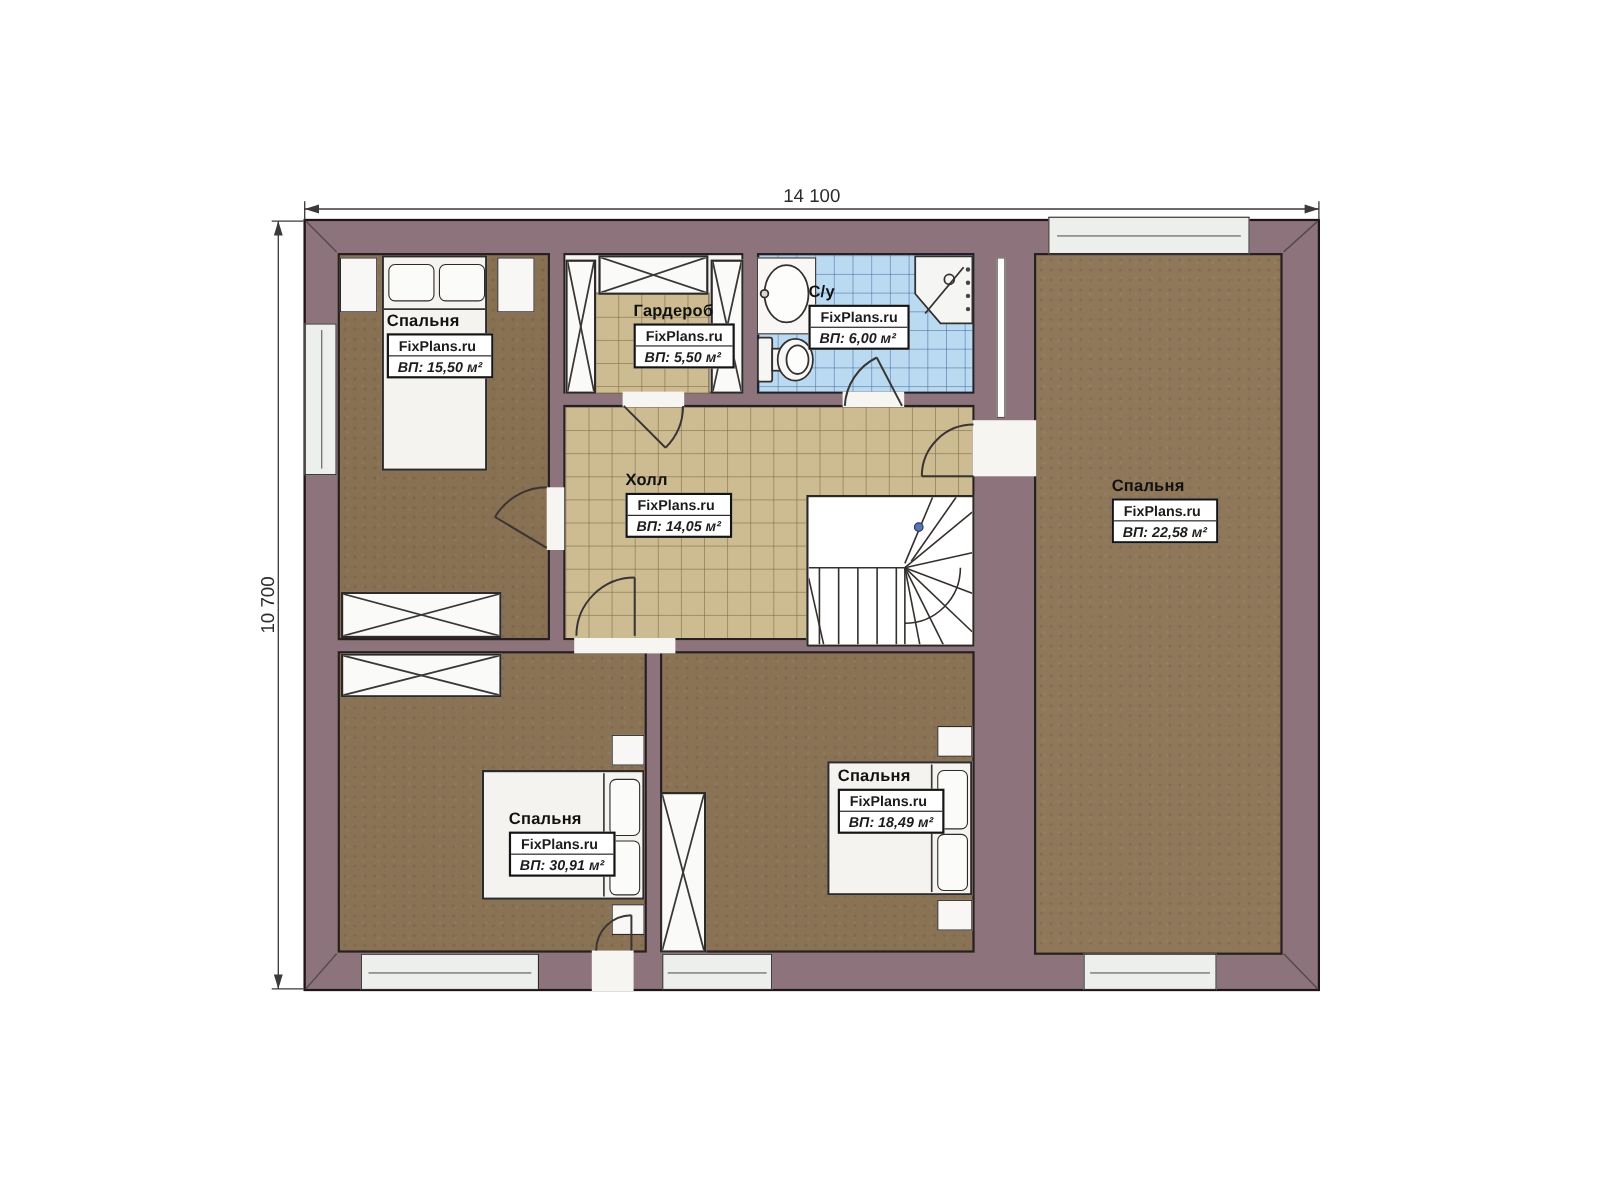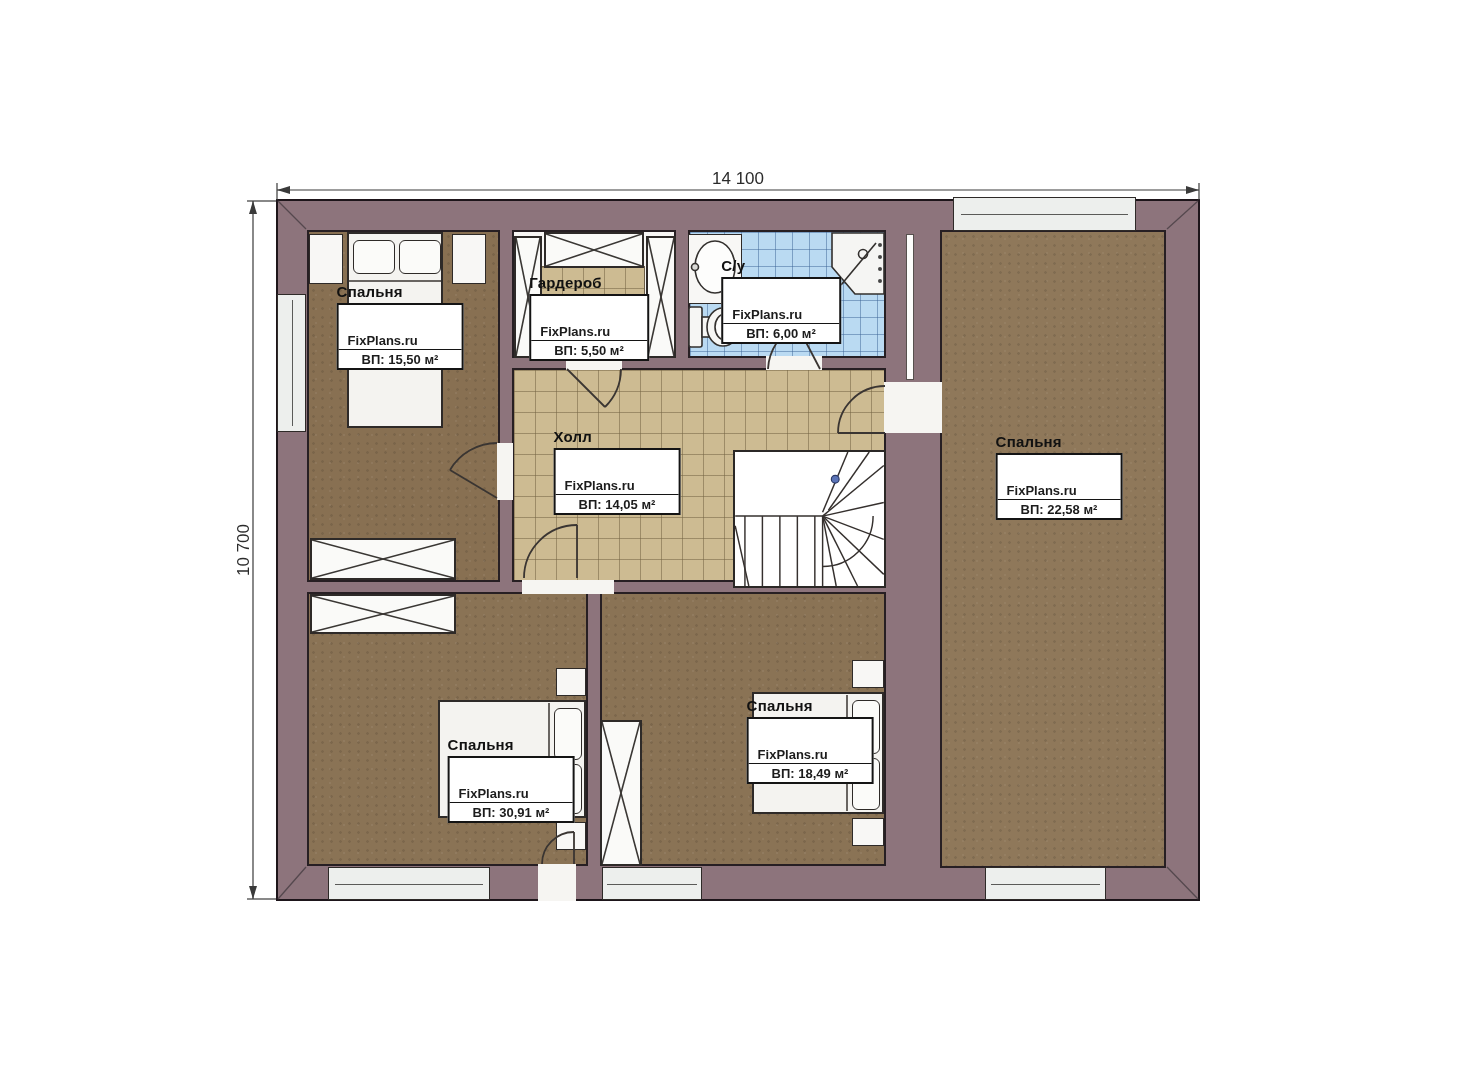--- a/index.html
+++ b/index.html
@@ -28,22 +28,22 @@
   .window{background:#edefed;border:1.5px solid #2e2a28;box-sizing:border-box;z-index:2;}
   .wline-h{position:absolute;left:4%;right:4%;top:50%;border-top:1.5px solid #5a5a58;}
   .wline-v{position:absolute;top:4%;bottom:4%;left:50%;border-left:1.5px solid #5a5a58;}
   .threshold{background:#f6f5f2;z-index:2;}
   .shaft{background:#fdfdfc;border:1px solid #57504e;box-sizing:border-box;z-index:2;}
   .stairs{background:#ffffff;border:2px solid #2b2826;box-sizing:border-box;z-index:2;}
   
   .room-label{position:absolute;transform:translateX(-50%);text-align:left;z-index:4;}
   .room-name{font-weight:bold;font-size:15px;color:#111;letter-spacing:.2px;margin-bottom:3px;white-space:nowrap;}
   .room-box{display:inline-block;border:2px solid #141414;background:#fff;}
-  .room-box .rl-row1{font-weight:bold;font-size:13px;padding:2px 9px 1px;border-bottom:1.5px solid #141414;white-space:nowrap;margin-top:26px;}
-  .room-box .rl-row2{font-weight:bold;font-size:13px;padding:2px 23px 1px;white-space:nowrap;}
+  .room-box .rl-row1{font-weight:bold;font-size:13px;padding:2px 9px 1px;border-bottom:1.5px solid #141414;white-space:nowrap;}
+  .room-box .rl-row2{font-weight:bold;font-size:13px;padding:2px 8px 1px;white-space:nowrap;font-style:italic;}
   .dim-label{position:absolute;font-size:17px;color:#2b2b2b;z-index:4;white-space:nowrap;}
   #svg-overlay{position:absolute;left:0;top:0;z-index:3;pointer-events:none;}
 </style>
 </head>
 <body>
 
 <div id="plan">
 
   <div class="abs wall-band" style="left:276px;top:199px;width:924px;height:702px;"></div>
 
@@ -223,21 +223,21 @@
   <div class="dim-label" style="left:738px;top:179px;transform:translate(-50%,-50%);text-align:right;">14 100</div>
   <div class="dim-label" style="left:244px;top:550px;transform:translate(-50%,-50%) rotate(-90deg);">10 700</div>
 
   <div class="room-label" style="left:400px;top:283px;">
     <div class="room-name">Спальня</div>
     <div class="room-box">
       <div class="rl-row1">FixPlans.ru</div>
       <div class="rl-row2">ВП: 15,50 м²</div>
     </div>
   </div>
-  <div class="room-label" style="left:589px;top:274px;">
+  <div class="room-label" style="left:622px;top:274px;">
     <div class="room-name">Гардероб</div>
     <div class="room-box">
       <div class="rl-row1">FixPlans.ru</div>
       <div class="rl-row2">ВП: 5,50 м²</div>
     </div>
   </div>
   <div class="room-label" style="left:781px;top:257px;">
     <div class="room-name">С/у</div>
     <div class="room-box">
       <div class="rl-row1">FixPlans.ru</div>

